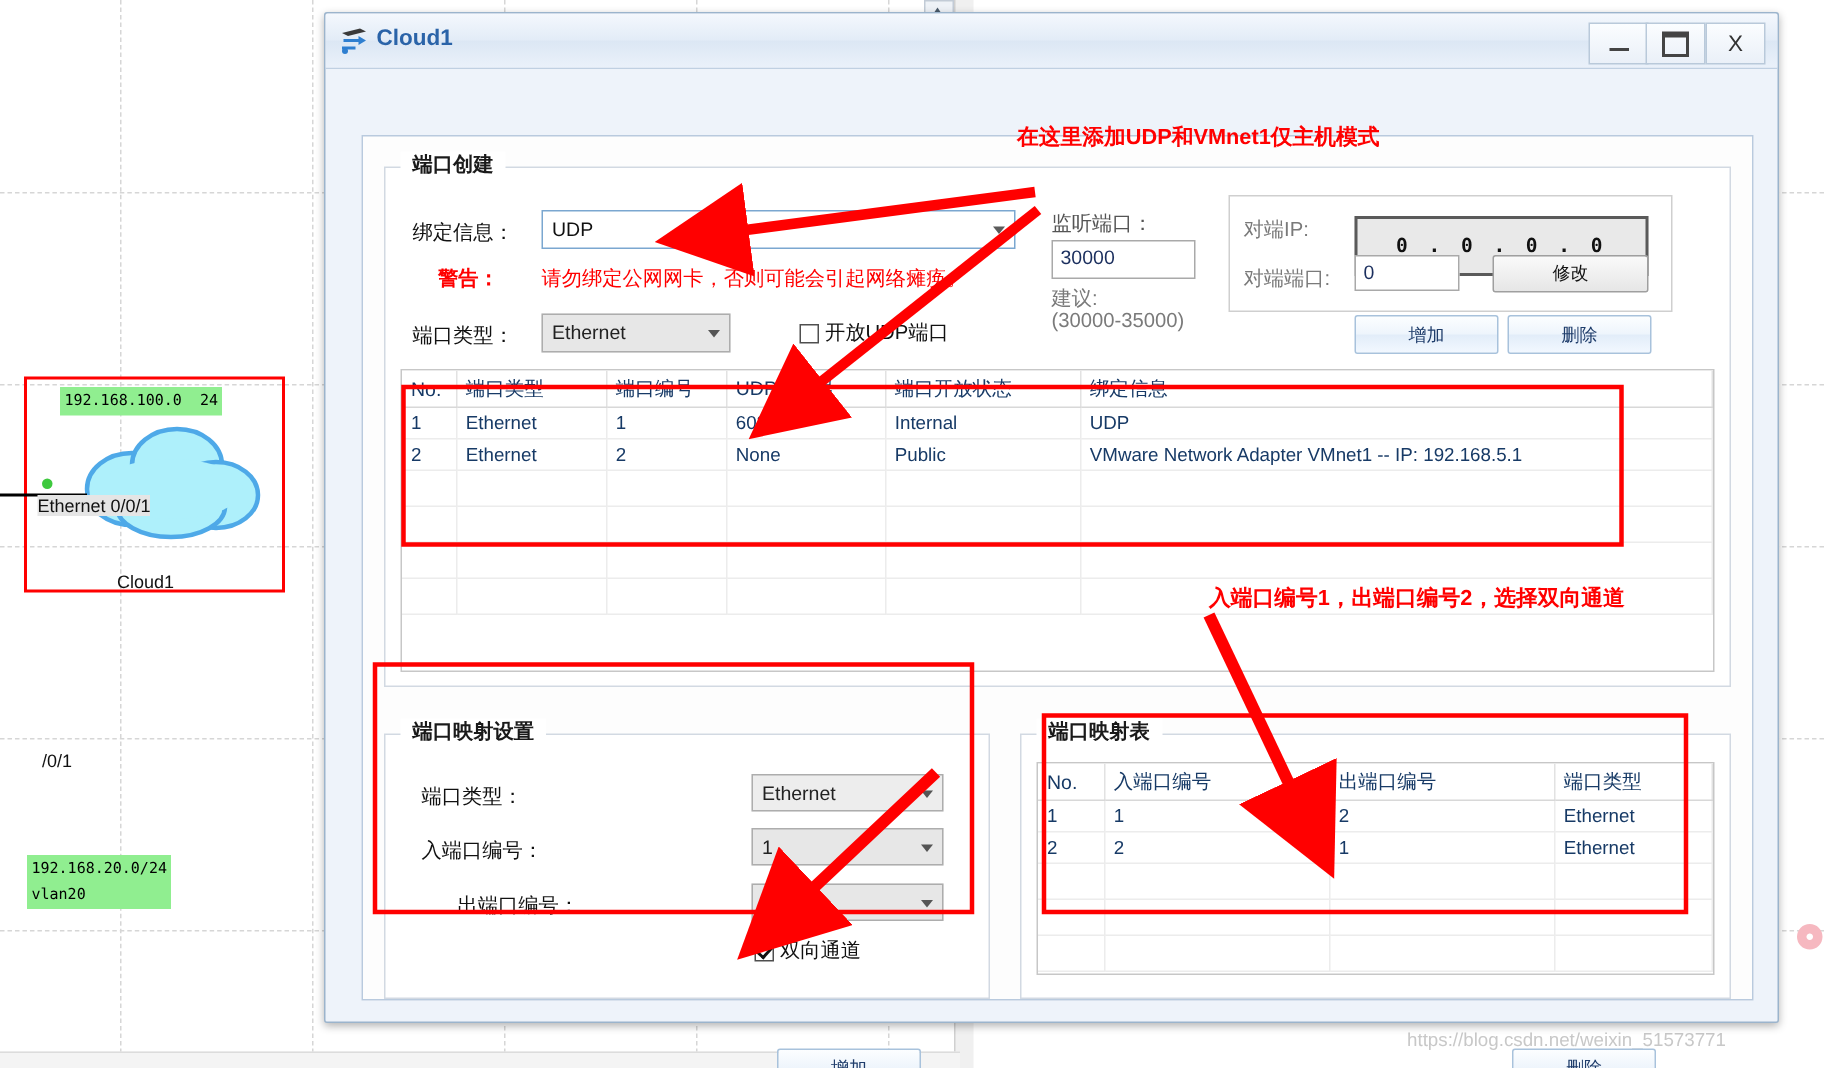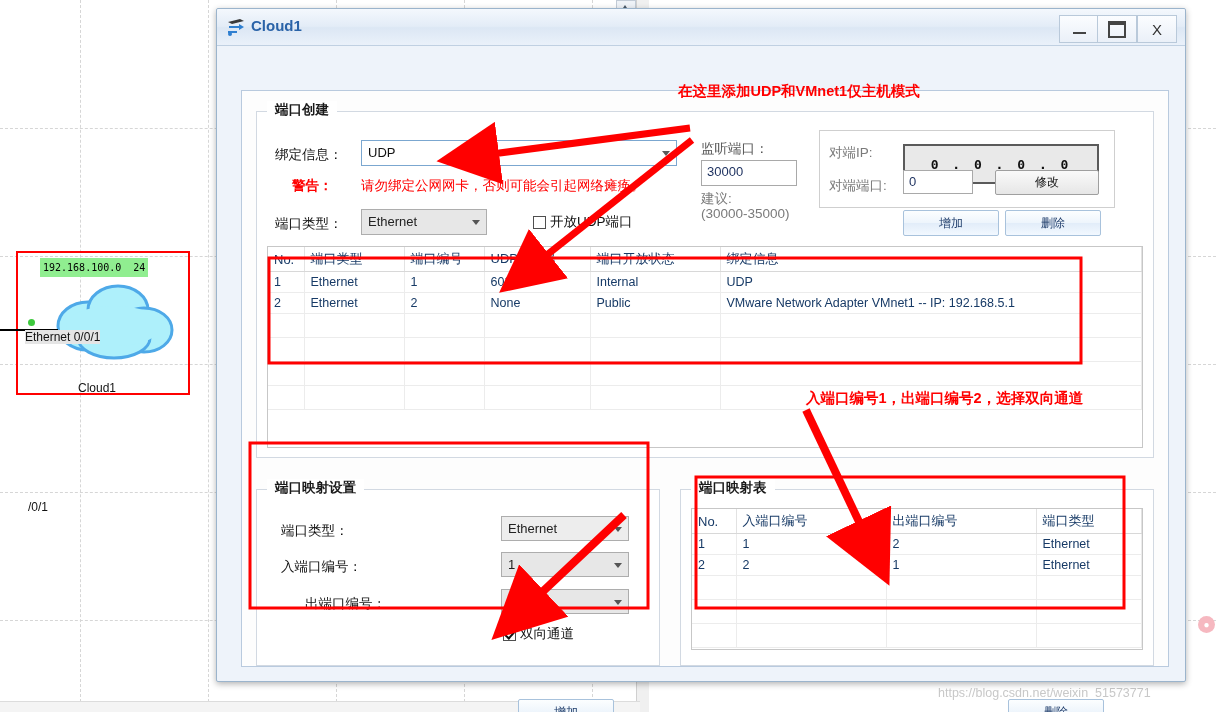--- a/index.html
+++ b/index.html
@@ -122,20 +122,22 @@
       <ellipse cx="74" cy="56" rx="36" ry="20" fill="#aef0fb" stroke="#4ea9e8" stroke-width="3"></ellipse>
       <ellipse cx="74" cy="44" rx="48" ry="20" fill="#aef0fb" stroke="none"></ellipse>
     </g>
   </svg>
   <div class="link-line" style="left:0px;top:329px;width:58px;"></div>
   <div class="link-dot" style="left:28px;top:319px;"></div>
   <div class="cloud-label" style="left:25px;top:330px;background:#e5e5e5;">Ethernet 0/0/1</div>
   <div class="cloud-label" style="left:78px;top:381px;">Cloud1</div>
 
   <div class="cloud-label" style="left:0px;top:500px;margin-left:28px;">/0/1</div>
+  <div class="ipbox" style="left:18px;top:570px;">192.168.20.0/24
+vlan20</div>
 
   <div class="bg-vtrack"></div>
   <div style="position:absolute;left:616px;top:0;width:18px;height:16px;background:#eef2f7;border:1px solid #c2cbd6;">
     <svg width="14" height="12" style="margin:1px 0 0 1px">
         <polygon points="7,3 11,9 3,9" fill="#4a5a6a"></polygon>
       </svg>
   </div>
   <div class="bg-hbar"></div>
 </div>
 

